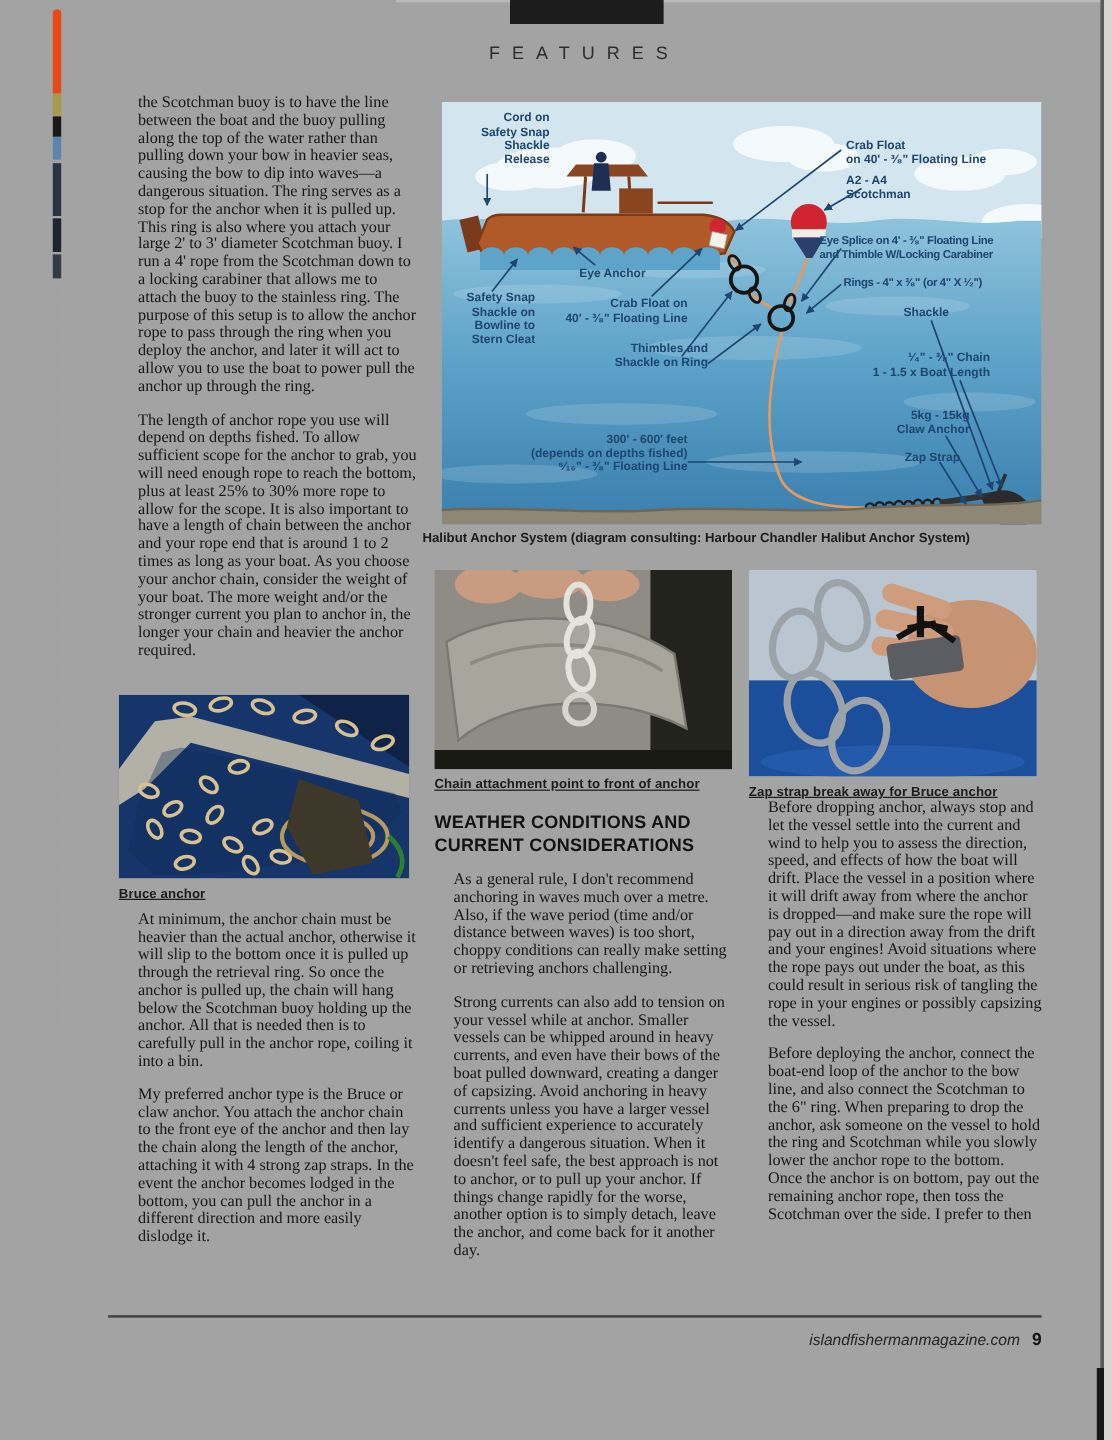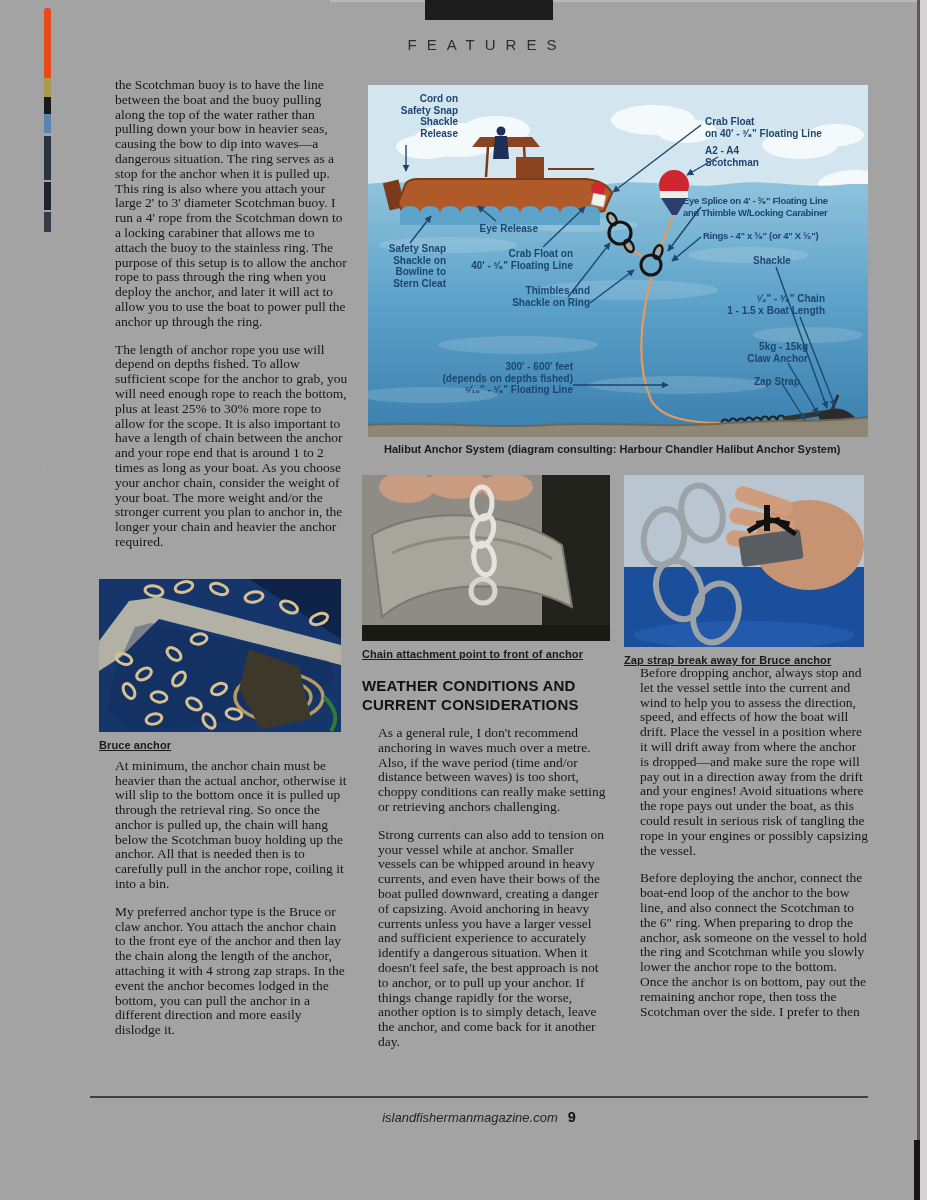--- a/index.html
+++ b/index.html
@@ -38,25 +38,25 @@
   .col-left .caption{margin-bottom:8px;}
   h2.sec{font-size:15px;line-height:19px;font-weight:bold;color:#121212;
          letter-spacing:.2px;margin:16px 0 12px 0;}
   
   .diagram{position:absolute;left:368px;top:85px;width:500px;height:352px;overflow:hidden;}
   .diagram svg.scene{position:absolute;left:0;top:0;}
   .lbl{position:absolute;font-size:10px;line-height:11.5px;font-weight:bold;color:#1d4570;
        white-space:pre-line;}
   .lbl.c{text-align:right;}
   .lbl.tight{font-size:9.5px;letter-spacing:-.3px;}
-  .diagram-caption{position:absolute;left:384px;top:443px;width:502px;
+  .diagram-caption{position:absolute;left:352px;top:443px;width:502px;
                    font-size:11px;font-weight:bold;color:#1b1b1b;}
   
   .footer-rule{position:absolute;left:90px;top:1096px;width:778px;border-top:2px solid #3f3f3f;}
-  .footer{position:absolute;left:90px;top:1108px;width:778px;text-align:center;}
+  .footer{position:absolute;left:90px;top:1108px;width:778px;text-align:right;}
   .footer .site{font-style:italic;font-size:13px;color:#242424;}
   .footer .pg{font-weight:bold;font-size:14.5px;color:#111;margin-left:10px;font-style:normal;}
 </style>
 </head>
 <body>
 
 <div class="page">
 
   <div class="top-hairline"></div>
   <div class="top-tab"></div>
@@ -231,21 +231,21 @@
       </g>
     </svg>
     <div class="lbl c" style="left:10px;top:8px;width:80px;">Cord on
 Safety Snap
 Shackle
 Release</div>
     <div class="lbl c" style="left:0;top:158px;width:78px;">Safety Snap
 Shackle on
 Bowline to
 Stern Cleat</div>
-    <div class="lbl c" style="left:100px;top:138px;width:70px;">Eye Release</div>
+    <div class="lbl c" style="left:100px;top:138px;width:70px;">Eye Anchor</div>
     <div class="lbl c" style="left:70px;top:163px;width:135px;">Crab Float on
 40' - ³⁄₈" Floating Line</div>
     <div class="lbl c" style="left:112px;top:200px;width:110px;">Thimbles and
 Shackle on Ring</div>
     <div class="lbl" style="left:337px;top:31px;width:150px;">Crab Float
 on 40' - ³⁄₈" Floating Line</div>
     <div class="lbl" style="left:337px;top:60px;width:100px;">A2 - A4
 Scotchman</div>
     <div class="lbl tight" style="left:315px;top:110px;width:170px;">Eye Splice on 4' - ³⁄₈" Floating Line
 and Thimble W/Locking Carabiner</div>

